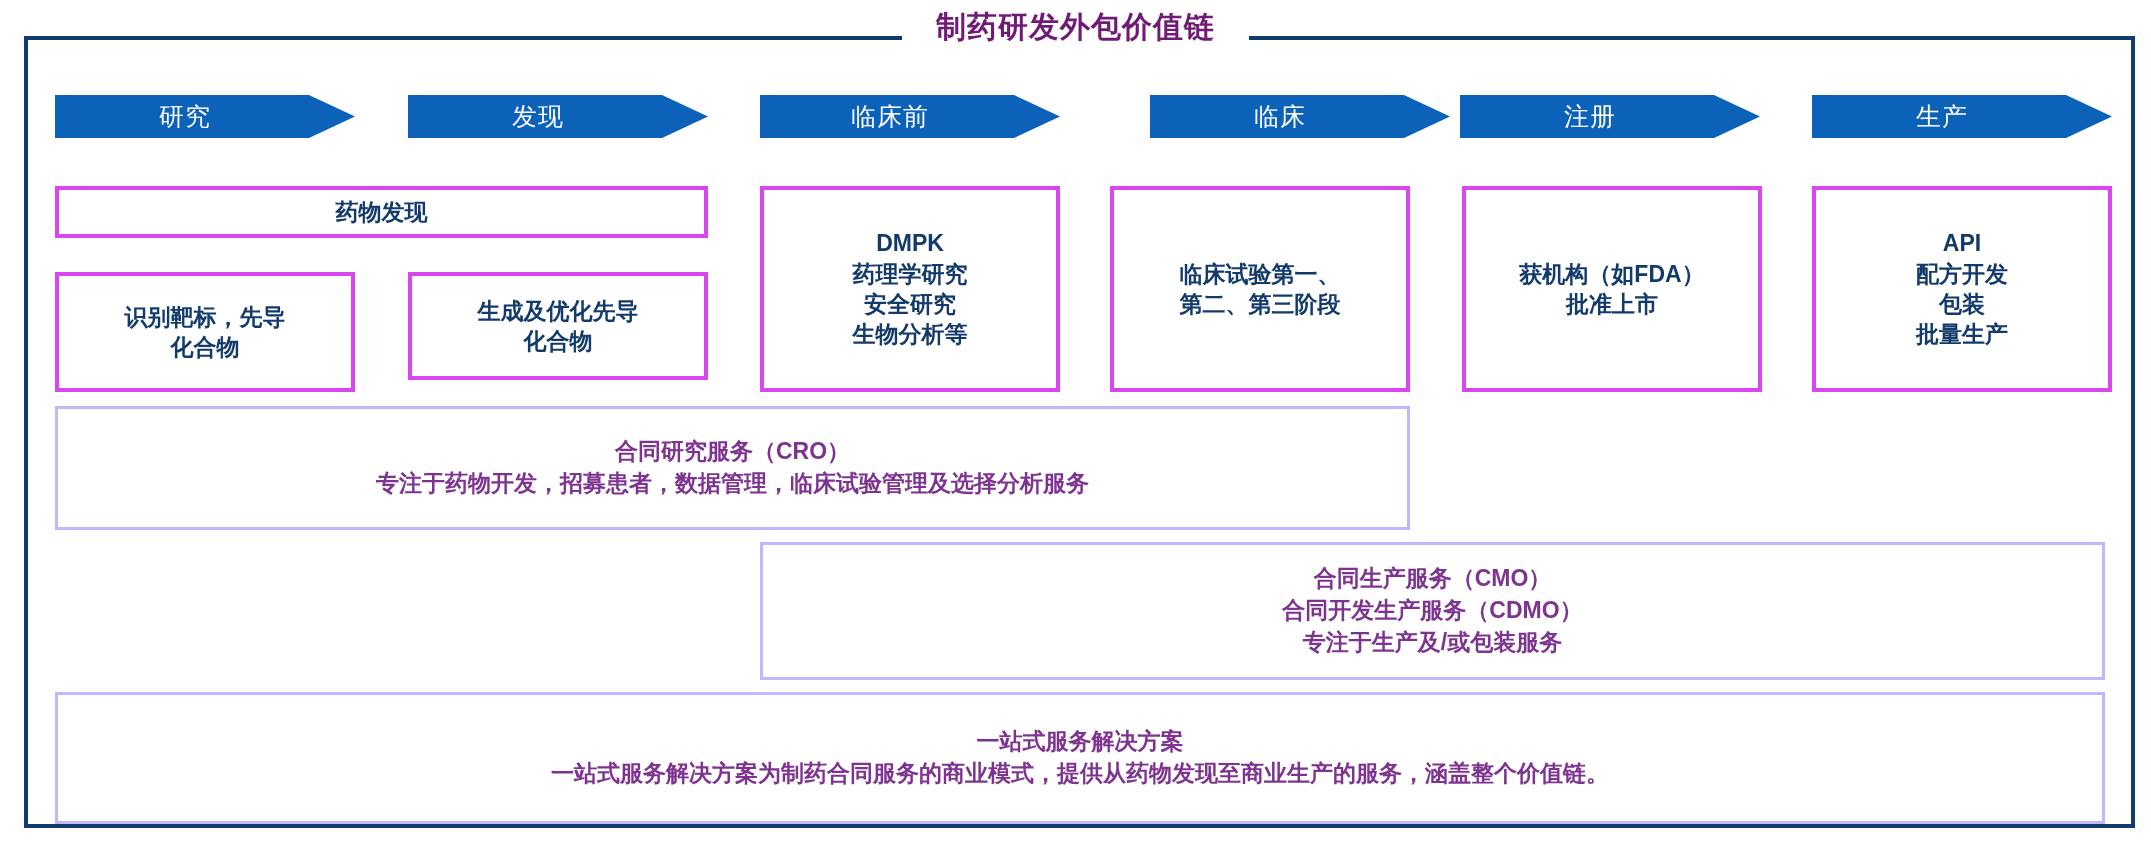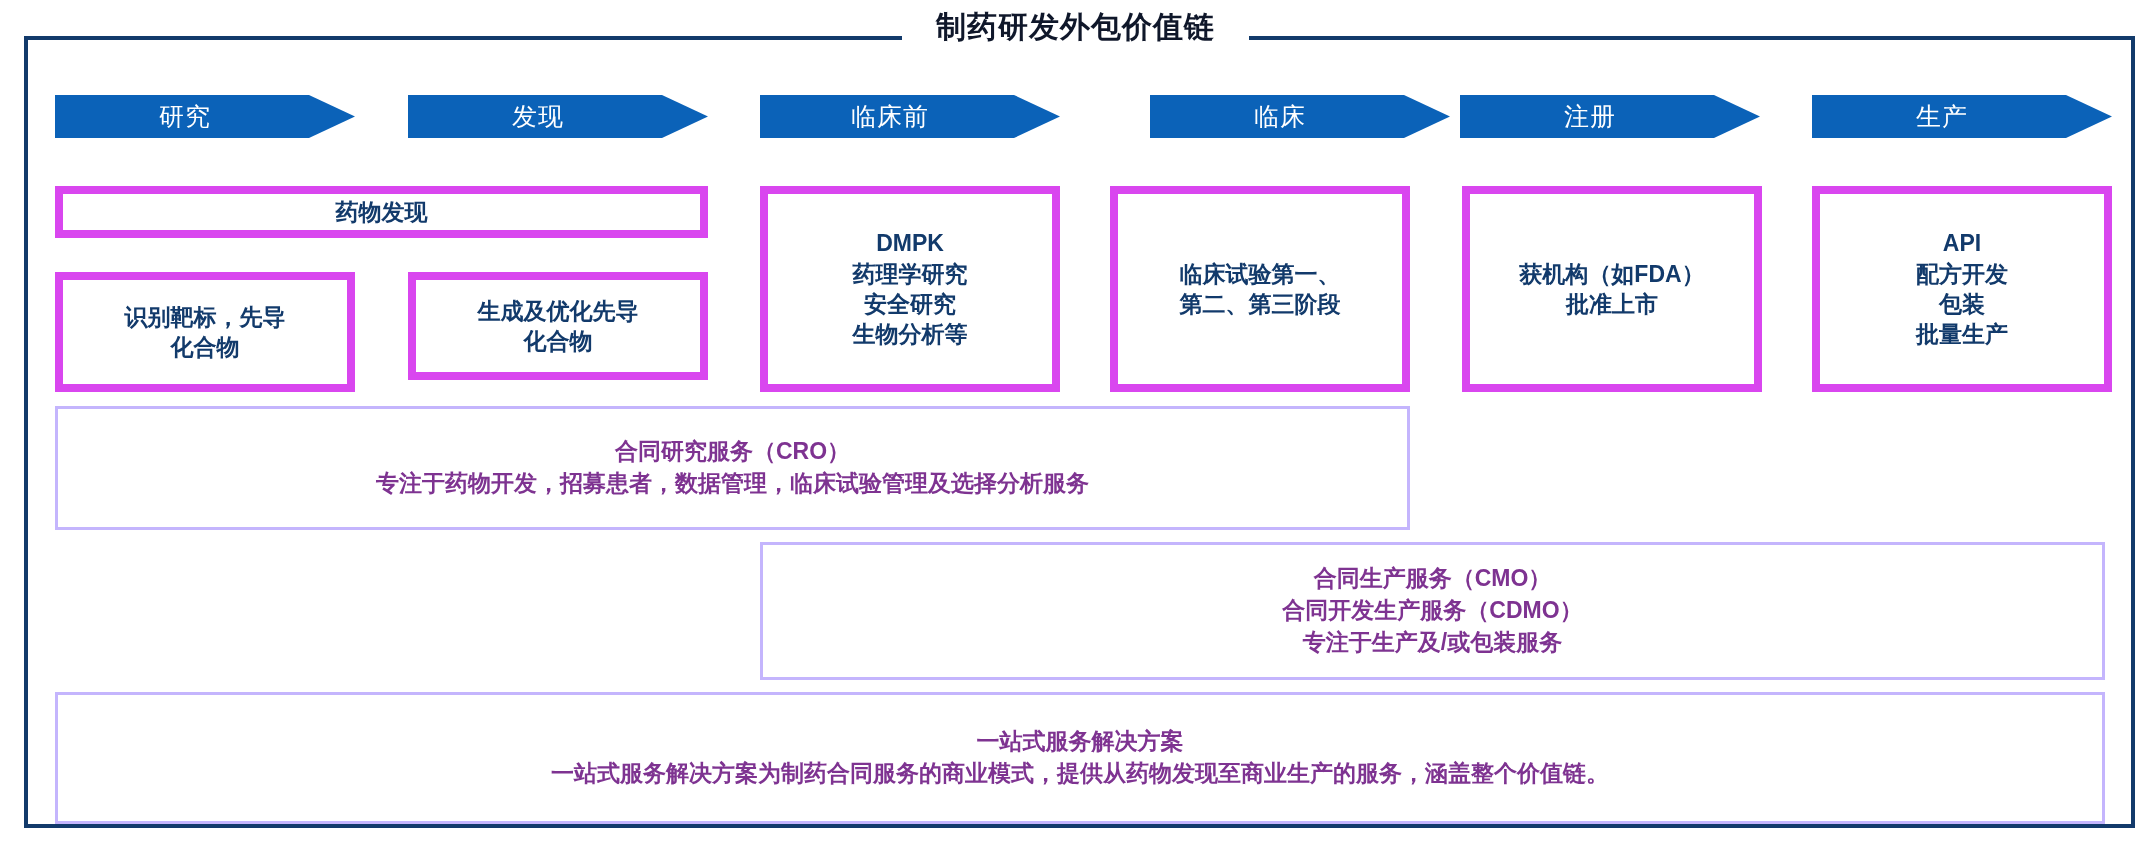--- a/index.html
+++ b/index.html
@@ -29,21 +29,21 @@
     width:2151px; height:46px;
     display:flex; align-items:center; justify-content:center;
     gap:0px;
     z-index:5;
   }
   #title-text{
     background:#ffffff;
     padding:0 34px;
     font-size:30px;
     font-weight:bold;
-    color:#0f172a;
+    color:#701a75;
     letter-spacing:1px;
     white-space:nowrap;
     line-height:46px;
   }
 
   
   .arrow{
     position:absolute;
     top:95px;
     height:43px;
@@ -56,21 +56,21 @@
     justify-content:center;
     box-sizing:border-box;
     letter-spacing:1px;
     clip-path:polygon(0 0, calc(100% - 46px) 0, 100% 50%, calc(100% - 46px) 100%, 0 100%);
   }
   .arrow span{ margin-right:40px; }
 
   
   .bbox{
     position:absolute;
-    border:8px solid #d946ef;
+    border:4px solid #d946ef;
     box-sizing:border-box;
     background:#ffffff;
     color:#123A6B;
     font-size:23px;
     font-weight:bold;
     line-height:1.32;
     text-align:center;
     display:flex;
     align-items:center;
     justify-content:center;

